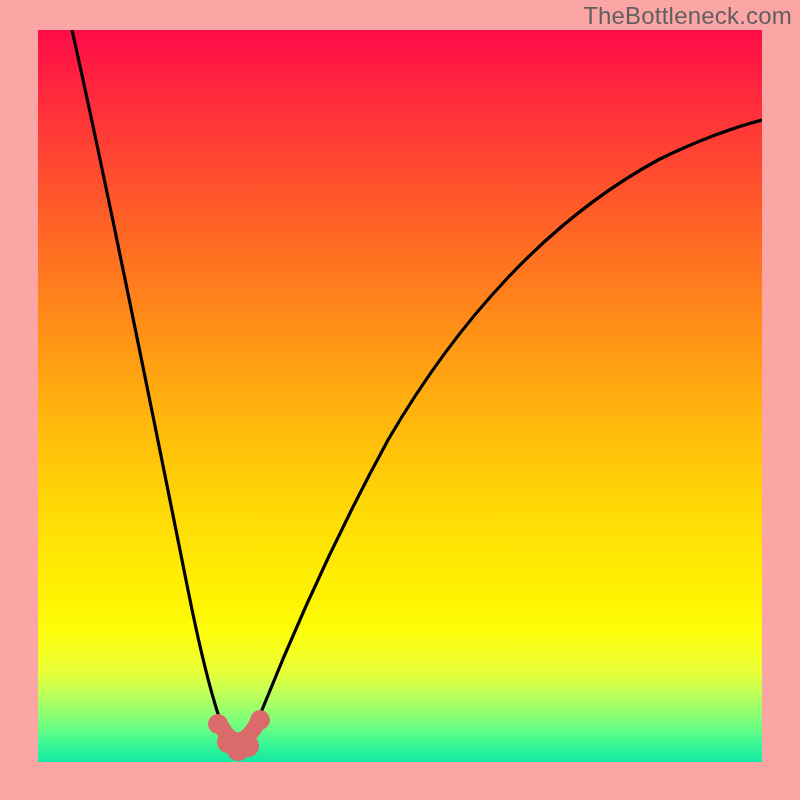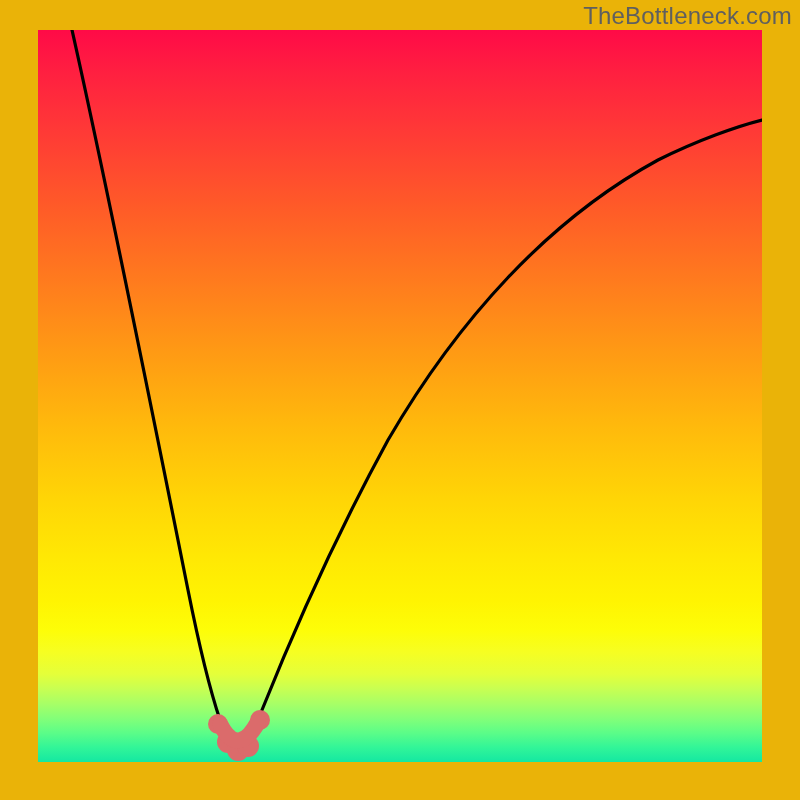--- a/index.html
+++ b/index.html
@@ -8,21 +8,21 @@
     width: 800px;
     height: 800px;
     background: #000;
     overflow: hidden;
     font-family: Arial, Helvetica, sans-serif;
   }
   .outer {
     position: relative;
     width: 800px;
     height: 800px;
-    background: #eab308;
+    background: #fca5a5;
   }
   .watermark {
     position: absolute;
     top: 2px;
     right: 8px;
     color: #5f5f5f;
     font-size: 24px;
     font-weight: 400;
     letter-spacing: 0.2px;
     z-index: 20;

